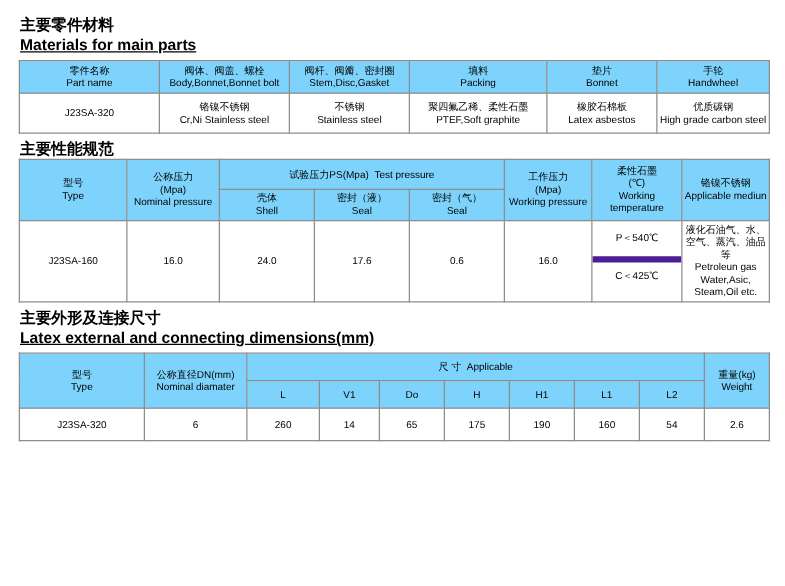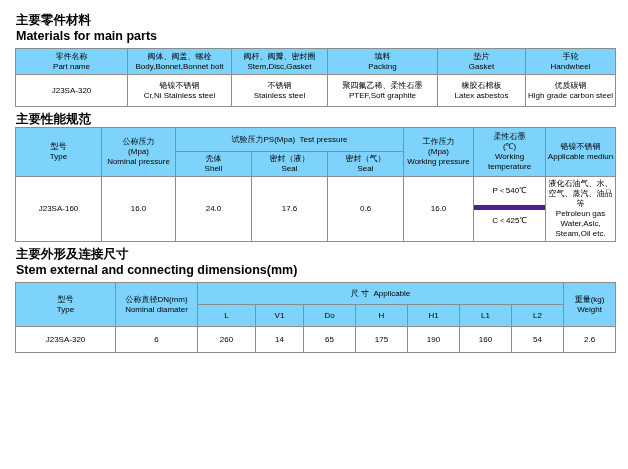--- a/index.html
+++ b/index.html
@@ -23,20 +23,21 @@
     font-size: 12.5px;
     font-weight: bold;
     line-height: 16px;
     margin: 4px 0 0 2px;
   }
   .sec-title-en {
     font-size: 12.5px;
     font-weight: bold;
     line-height: 16px;
     margin: 0 0 4px 2px;
+    text-decoration: underline;
   }
   table.grid {
     border-collapse: collapse;
     width: 600px;
     table-layout: fixed;
     margin-left: 1px;
   }
   table.grid td, table.grid th {
     border: 1px solid #8d8d8d;
     text-align: center;
@@ -95,21 +96,21 @@
         <th class="hdr h">
           <span class="cn">阀杆、阀瓣、密封圈</span>
           <span class="en">Stem,Disc,Gasket</span>
         </th>
         <th class="hdr h">
           <span class="cn">填料</span>
           <span class="en">Packing</span>
         </th>
         <th class="hdr h">
           <span class="cn">垫片</span>
-          <span class="en">Gasket</span>
+          <span class="en">Bonnet</span>
         </th>
         <th class="hdr h">
           <span class="cn">手轮</span>
           <span class="en">Handwheel</span>
         </th>
       </tr>
       <tr>
         <td class="body-cell b">
           <span class="cn">J23SA-320</span>
         </td>
@@ -213,21 +214,21 @@
           <span class="cn">液化石油气、水、空气、蒸汽、油品等</span>
           <span class="en">Petroleun gas Water,Asic, Steam,Oil etc.</span>
         </td>
       </tr>
     </tbody>
       </table>
   </div>
 
   <div class="section">
     <div class="sec-title-cn">主要外形及连接尺寸</div>
-    <div class="sec-title-en">Stem external  and connecting dimensions(mm)</div>
+    <div class="sec-title-en">Latex external  and connecting dimensions(mm)</div>
     <table class="grid" id="t3">
       <colgroup>
         <col style="width:100px">
         <col style="width:82px">
         <col style="width:58px">
         <col style="width:48px">
         <col style="width:52px">
         <col style="width:52px">
         <col style="width:52px">
         <col style="width:52px">

